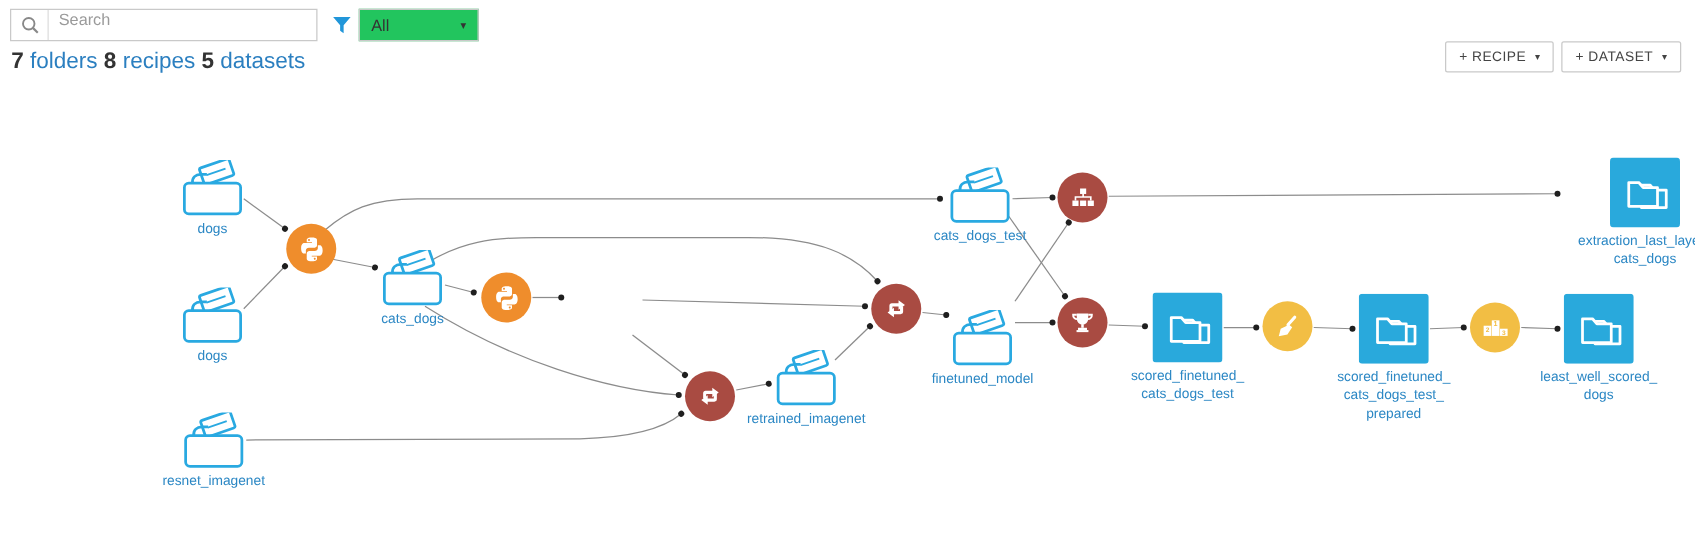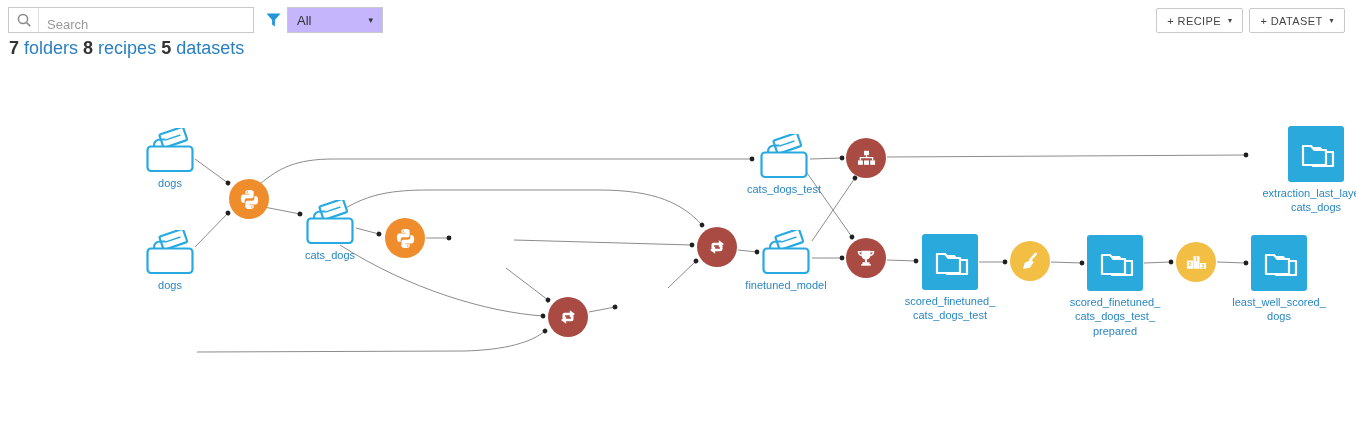--- a/index.html
+++ b/index.html
@@ -5,40 +5,40 @@
   html,body{margin:0;padding:0;}
   body{
     width:1356px;height:428px;position:relative;overflow:hidden;
     background:#ffffff;font-family:"Liberation Sans","DejaVu Sans",sans-serif;
     -webkit-font-smoothing:antialiased;
   }
   
   .toolbar{position:absolute;left:0;top:0;width:100%;height:56px;}
   .search-box{
     position:absolute;left:8px;top:7px;width:246px;height:26px;
-    border:1px solid #c9c9c9;background:#fff;display:flex;align-items:flex-end;box-sizing:border-box;
+    border:1px solid #c9c9c9;background:#fff;display:flex;align-items:flex-start;box-sizing:border-box;
   }
   .search-icon-cell{width:29px;height:100%;display:flex;align-items:center;justify-content:center;border-right:1px solid #ddd;}
   .search-box input{
     flex:1;border:none;outline:none;font-size:13px;color:#333;padding:0 8px;background:transparent;
     font-family:"Liberation Sans",sans-serif;
   }
   .search-box input::placeholder{color:#9a9a9a;}
   .funnel-cell{position:absolute;left:261px;top:7px;width:24px;height:26px;display:flex;align-items:center;justify-content:center;cursor:pointer;}
   .filter-select{
-    position:absolute;left:287px;top:7px;width:96px;height:26px;border:1px solid #c9c9c9;background:#c4b5fd;
+    position:absolute;left:287px;top:7px;width:96px;height:26px;border:1px solid #c9c9c9;background:#22c55e;
     display:flex;align-items:center;box-sizing:border-box;font-size:13px;color:#333;padding:0 9px;cursor:pointer;
   }
   .filter-select .caret{margin-left:auto;font-size:9px;color:#333;}
   .counts{position:absolute;left:9px;top:38px;font-size:18px;color:#2b7fc0;white-space:pre;}
   .counts b{color:#333;font-weight:bold;}
   .topbtns{position:absolute;right:11px;top:8px;display:flex;gap:6px;}
   .btn{
     height:25px;border:1px solid #c9c9c9;border-radius:2px;background:#fff;display:flex;align-items:center;
-    padding:0 10px;font-size:11px;color:#444;letter-spacing:.4px;cursor:pointer;gap:7px;box-sizing:border-box;
+    padding:0 10px;font-size:11px;color:#444;letter-spacing:.4px;cursor:pointer;gap:7px;box-sizing:border-box;margin-top:25px;
   }
   .btn .caret{font-size:8px;color:#444;}
   
   .flow{position:absolute;left:0;top:0;width:1356px;height:428px;margin-left:44px;}
   .edges{position:absolute;left:0;top:0;z-index:1;pointer-events:none;}
   .edges path{stroke:#8c8c8c;stroke-width:1;fill:none;}
   .node{position:absolute;z-index:2;display:flex;flex-direction:column;align-items:center;width:120px;cursor:pointer;}
   .node.recipe{width:40px;}
   .node-label{
     margin-top:2px;font-size:11px;line-height:1.3;color:#2b87c4;text-align:center;white-space:pre-line;
@@ -185,33 +185,45 @@
         <use href="#folder-glyph"></use>
       </svg>
     <div class="node-label">dogs</div>
   </div>
   <div class="node" style="left:66px;top:230px">
     <svg width="50" height="46" viewBox="0 0 50 46">
         <use href="#folder-glyph"></use>
       </svg>
     <div class="node-label">dogs</div>
   </div>
+  <div class="node" style="left:67px;top:330px">
+    <svg width="50" height="46" viewBox="0 0 50 46">
+        <use href="#folder-glyph"></use>
+      </svg>
+    <div class="node-label">resnet_imagenet</div>
+  </div>
   <div class="node" style="left:226px;top:200px">
     <svg width="50" height="46" viewBox="0 0 50 46">
         <use href="#folder-glyph"></use>
       </svg>
     <div class="node-label">cats_dogs</div>
   </div>
+  <div class="node" style="left:541px;top:280px">
+    <svg width="50" height="46" viewBox="0 0 50 46">
+        <use href="#folder-glyph"></use>
+      </svg>
+    <div class="node-label">retrained_imagenet</div>
+  </div>
   <div class="node" style="left:680px;top:134px">
     <svg width="50" height="46" viewBox="0 0 50 46">
         <use href="#folder-glyph"></use>
       </svg>
     <div class="node-label">cats_dogs_test</div>
   </div>
-  <div class="node" style="left:682px;top:230px">
+  <div class="node" style="left:682px;top:248px">
     <svg width="50" height="46" viewBox="0 0 50 46">
         <use href="#folder-glyph"></use>
       </svg>
     <div class="node-label">finetuned_model</div>
   </div>
 
   <div class="node" style="left:1212px;top:126px">
     <svg width="56" height="56" viewBox="0 0 56 56">
         <use href="#dataset-glyph"></use>
       </svg>

